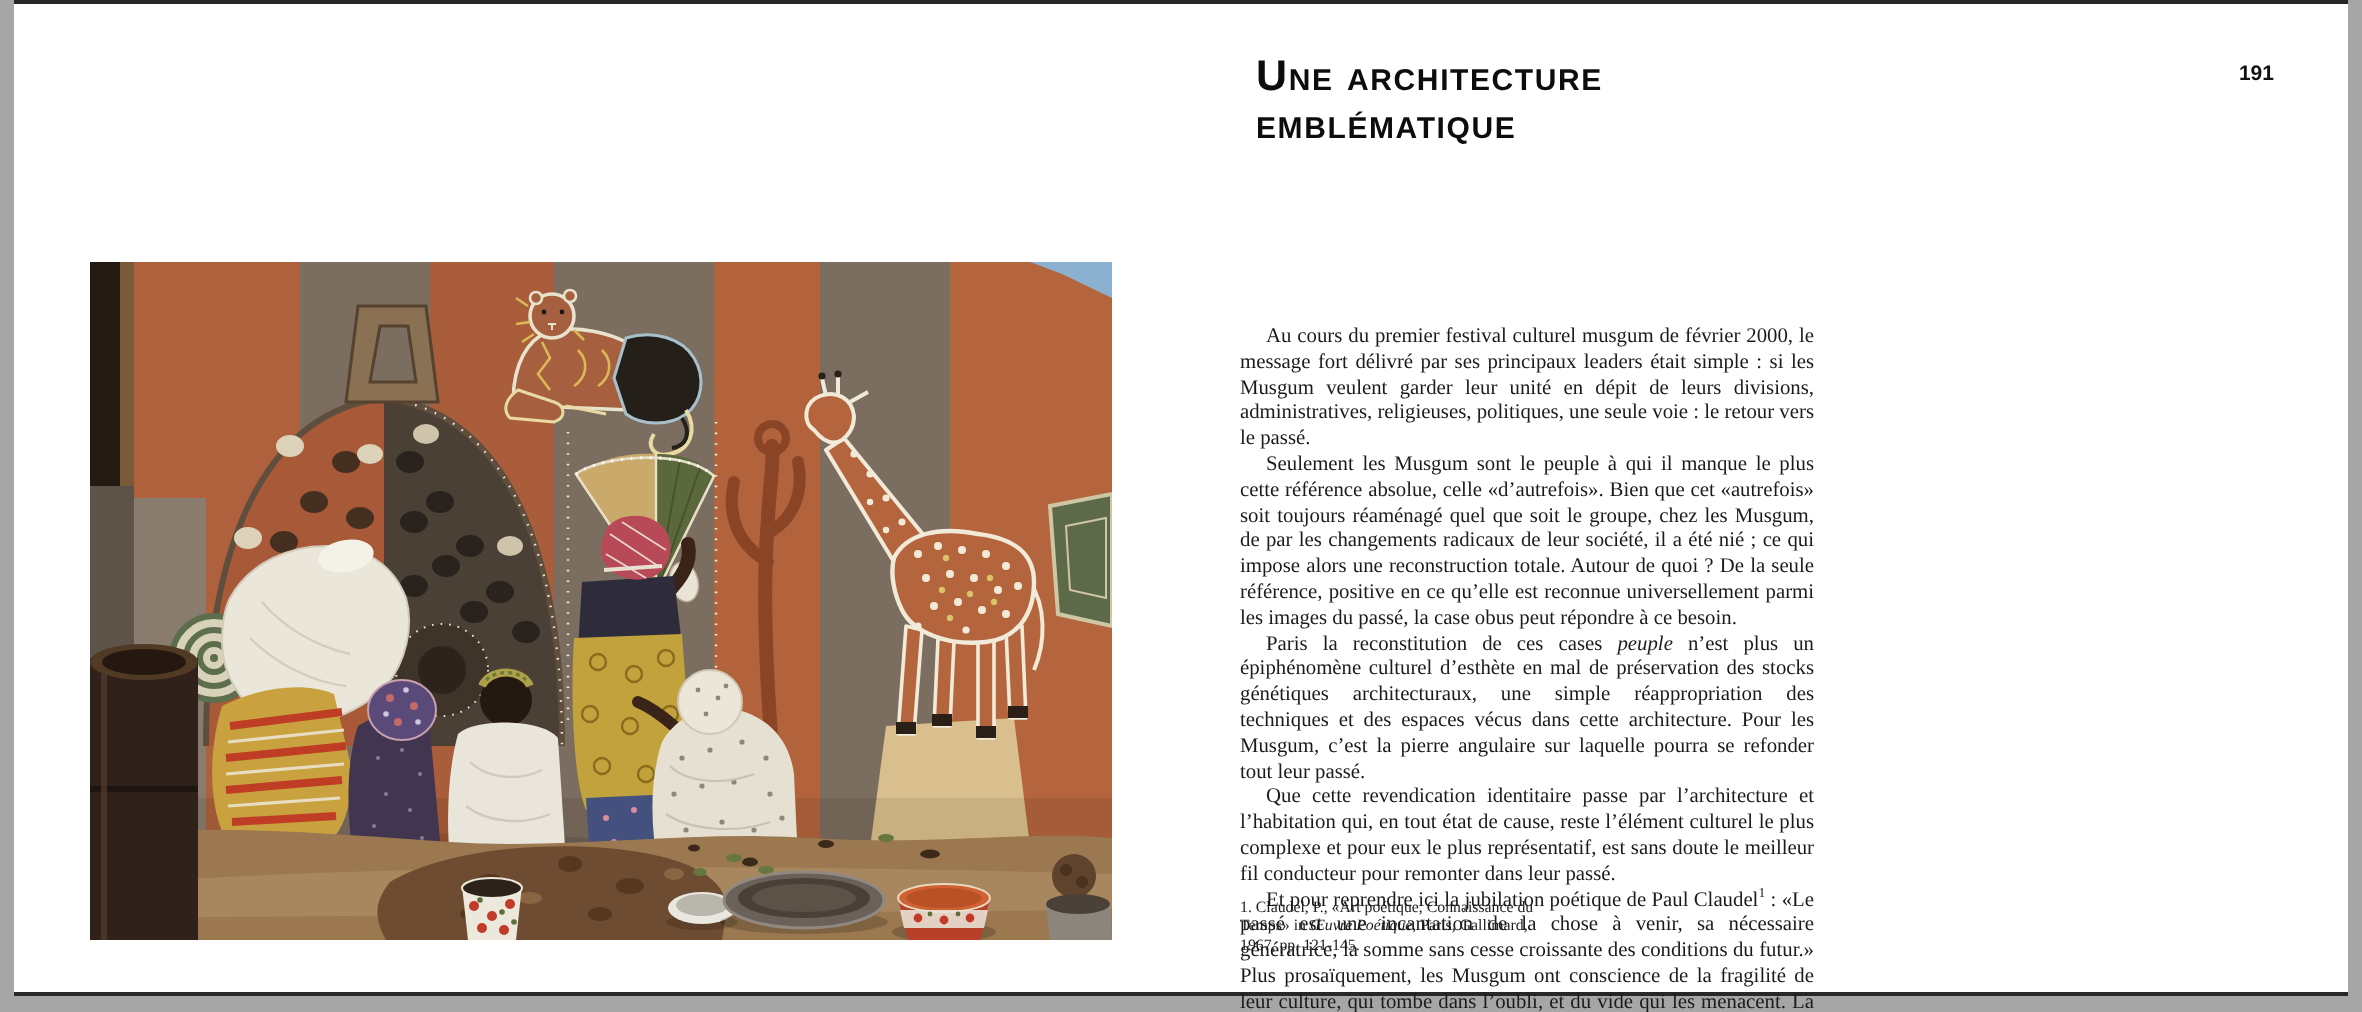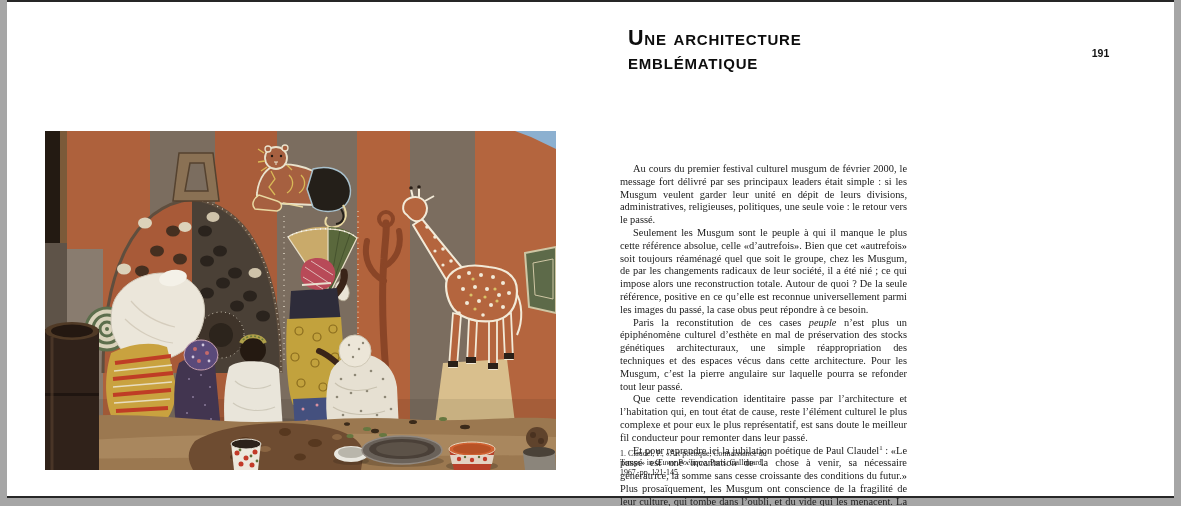--- a/index.html
+++ b/index.html
@@ -16,21 +16,21 @@
   }
   .caption{
     position:absolute;left:35px;top:42px;width:190px;
     font-size:9.5px;line-height:11.5px;color:#1a1a1a;
     font-family:"Liberation Sans",sans-serif;
   }
   .photo{
     position:absolute;left:38px;top:129px;width:511px;height:339px;display:block;
   }
   .page-number{
-    position:absolute;left:1057px;top:45px;width:73px;text-align:center;
+    position:absolute;left:1057px;top:29px;width:73px;text-align:right;
     font-size:10.5px;font-weight:bold;color:#111;
     font-family:"Liberation Sans",sans-serif;
   }
   .title{
     position:absolute;left:621px;top:24px;width:330px;margin:0;
     font-family:"Liberation Sans",sans-serif;
     font-size:21.5px;line-height:24px;font-weight:bold;
     font-variant:small-caps;letter-spacing:0.8px;color:#0d0d0d;
   }
   .article{

